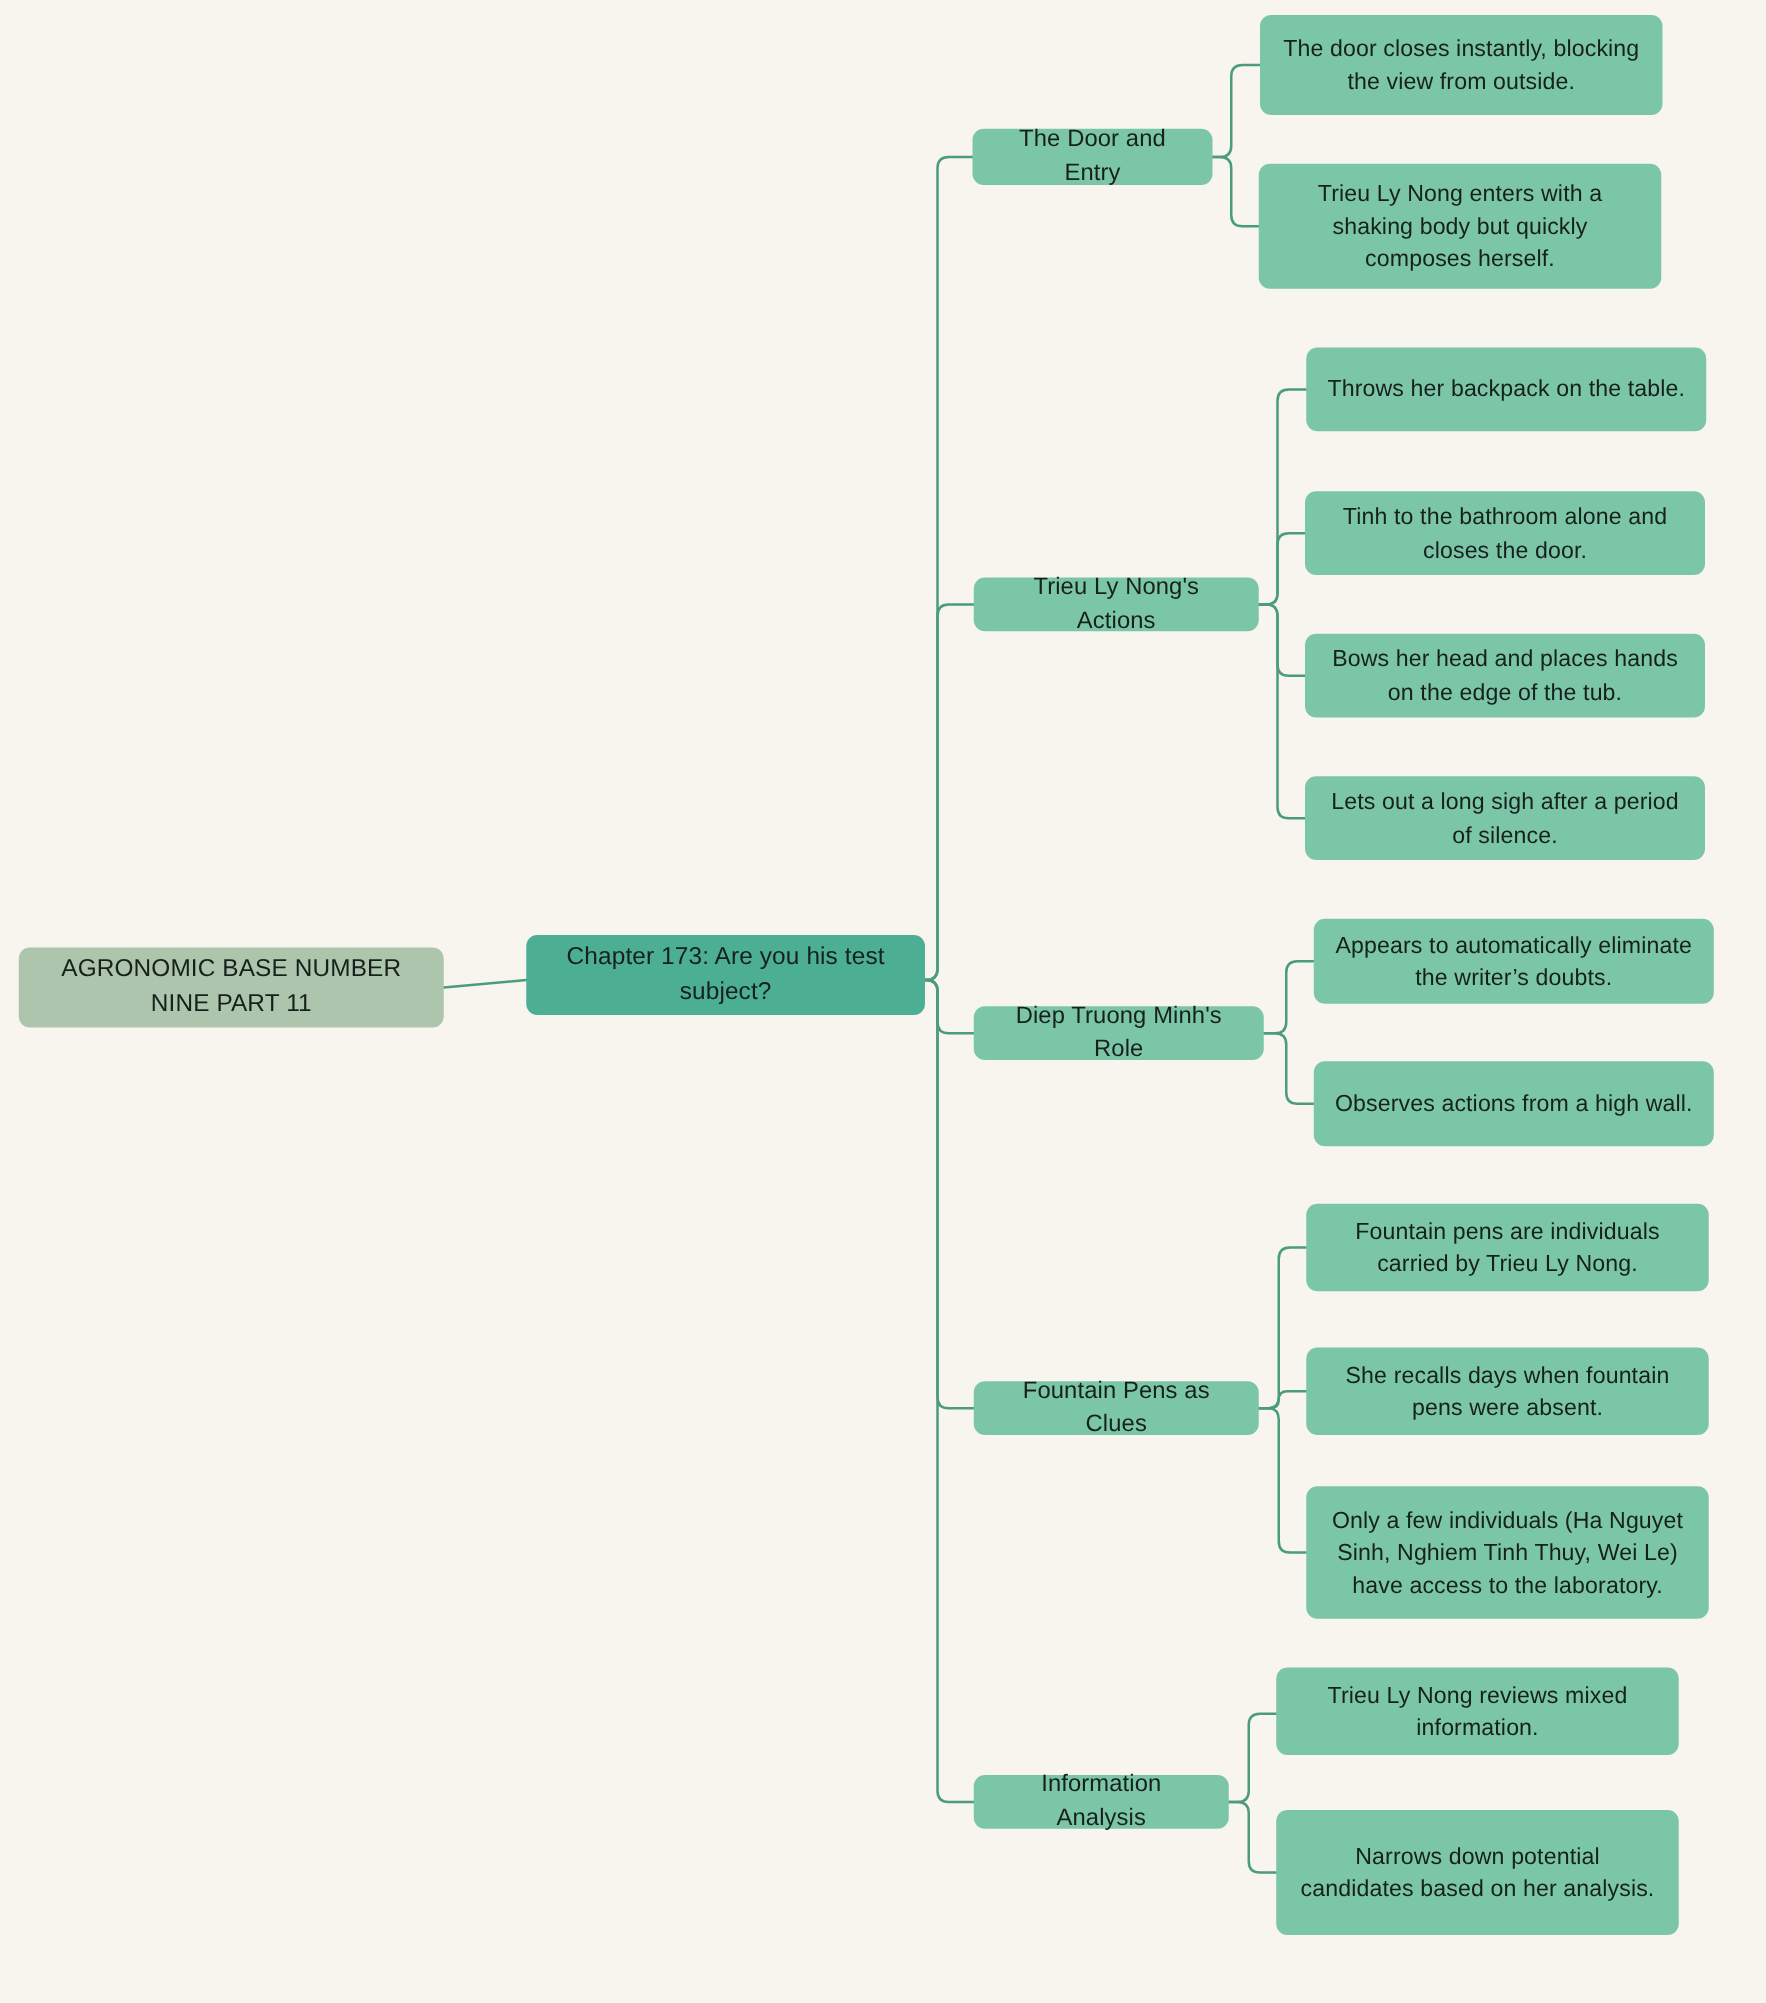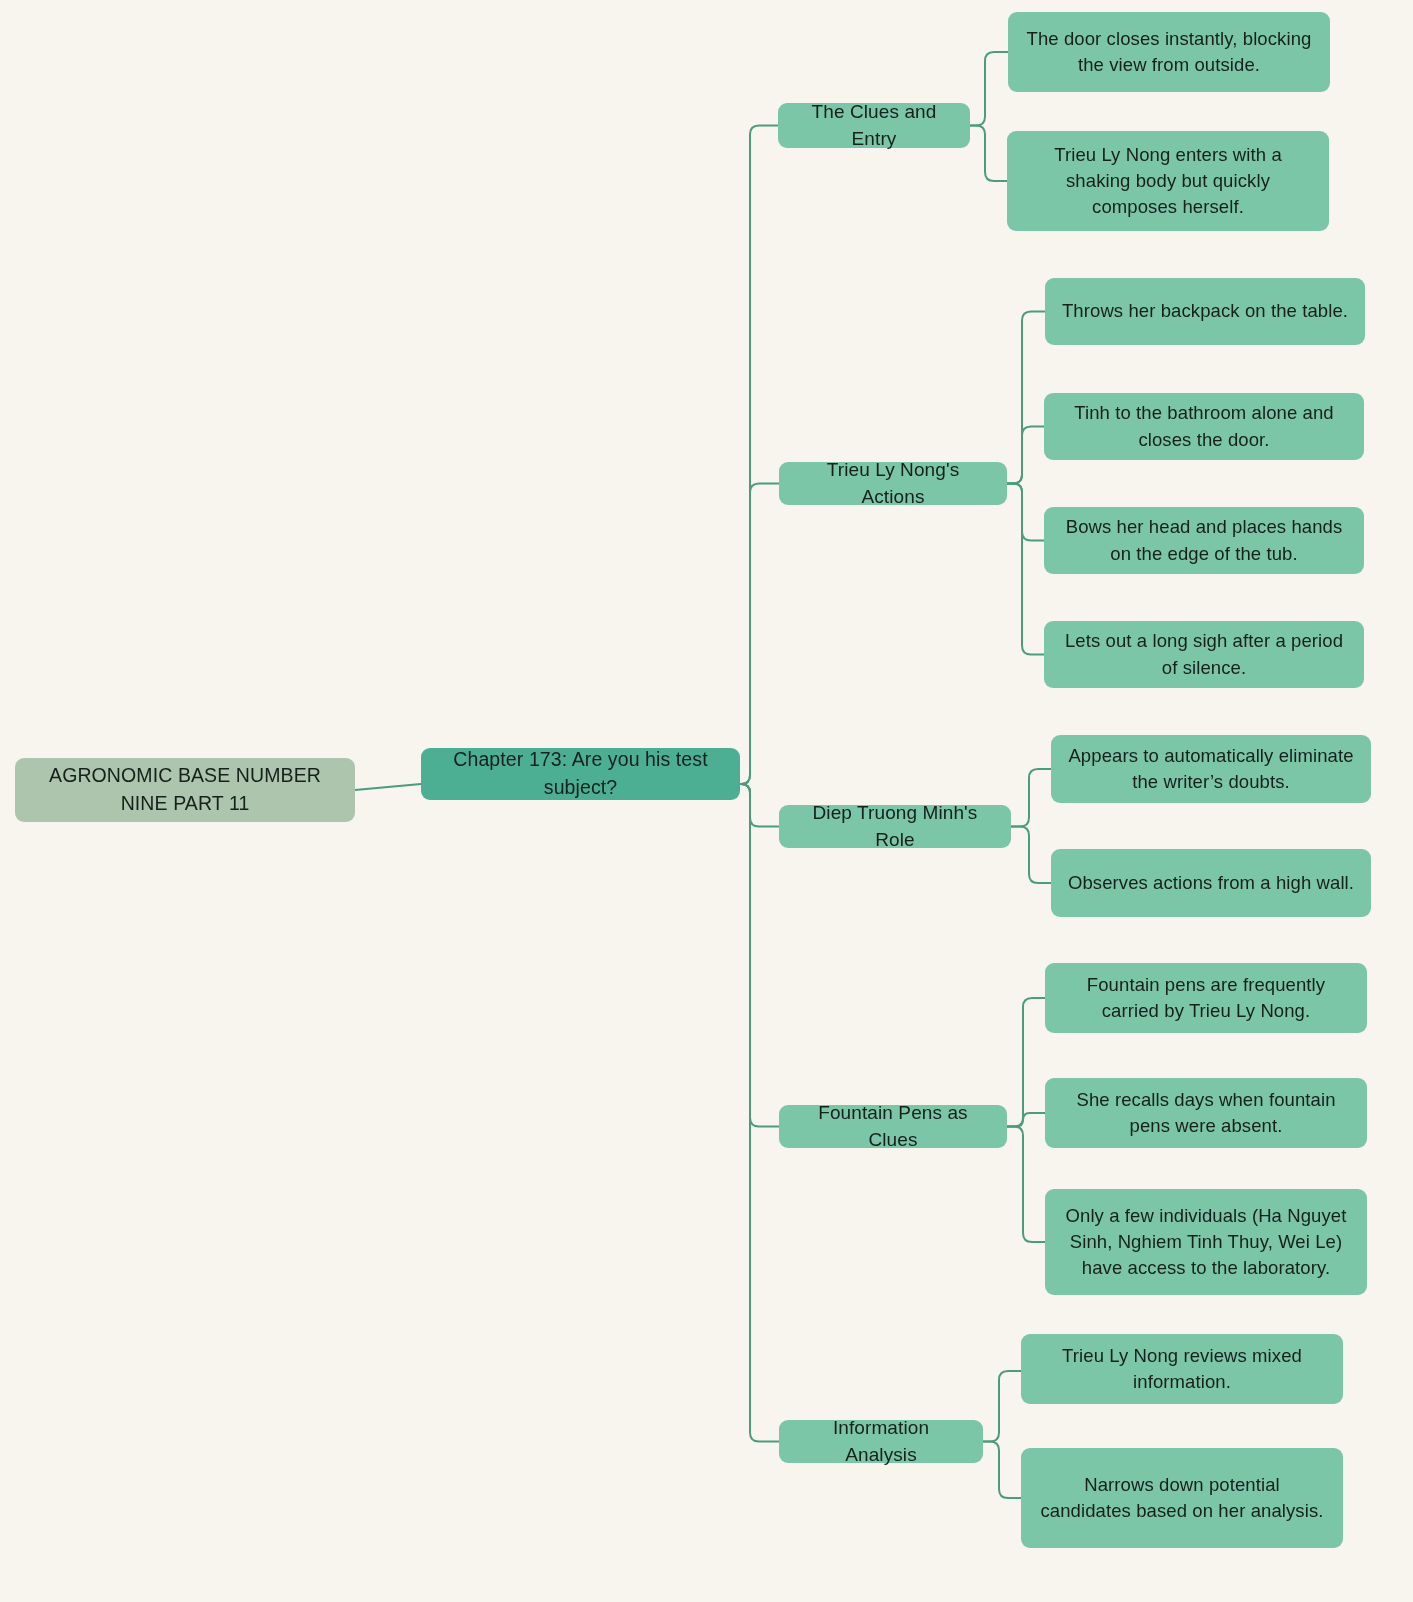--- a/index.html
+++ b/index.html
@@ -78,36 +78,36 @@
       <path d="M 1011 826.5 L 1020 826.5 Q 1029 826.5 1029 835.5 L 1029 874 Q 1029 883 1038 883 L 1051 883" fill="none" stroke="#4a9c7d" stroke-width="2" stroke-linecap="round"></path>
       <path d="M 1007 1126.5 L 1014 1126.5 Q 1023 1126.5 1023 1117.5 L 1023 1007 Q 1023 998 1032 998 L 1045 998" fill="none" stroke="#4a9c7d" stroke-width="2" stroke-linecap="round"></path>
       <path d="M 1007 1126.5 L 1016.25 1126.5 Q 1023 1126.5 1023 1119.75 L 1023 1119.75 Q 1023 1113 1029.75 1113 L 1045 1113" fill="none" stroke="#4a9c7d" stroke-width="2" stroke-linecap="round"></path>
       <path d="M 1007 1126.5 L 1014 1126.5 Q 1023 1126.5 1023 1135.5 L 1023 1233 Q 1023 1242 1032 1242 L 1045 1242" fill="none" stroke="#4a9c7d" stroke-width="2" stroke-linecap="round"></path>
       <path d="M 983 1441.5 L 990 1441.5 Q 999 1441.5 999 1432.5 L 999 1380 Q 999 1371 1008 1371 L 1021 1371" fill="none" stroke="#4a9c7d" stroke-width="2" stroke-linecap="round"></path>
       <path d="M 983 1441.5 L 990 1441.5 Q 999 1441.5 999 1450.5 L 999 1489 Q 999 1498 1008 1498 L 1021 1498" fill="none" stroke="#4a9c7d" stroke-width="2" stroke-linecap="round"></path>
     </svg>
 
   <div class="node node-root" style="left: 15px; top: 758px; width: 340px; height: 64px;">AGRONOMIC BASE NUMBER NINE PART 11</div>
 
-  <div class="node node-main" style="left: 421px; top: 748px; width: 319px; height: 52px;">Chapter 173: Are you his test subject?</div>
+  <div class="node node-main" style="left: 421px; top: 748px; width: 319px; height: 64px;">Chapter 173: Are you his test subject?</div>
 
   <div id="dynamic-nodes">
-      <div class="node node-branch" style="left: 778px; top: 103px; width: 192px; height: 45px;">The Clues and Entry</div>
+      <div class="node node-branch" style="left: 778px; top: 103px; width: 192px; height: 45px;">The Door and Entry</div>
       <div class="node node-leaf" style="left: 1008px; top: 12px; width: 322px; height: 80px;">The door closes instantly, blocking the view from outside.</div>
       <div class="node node-leaf" style="left: 1007px; top: 131px; width: 322px; height: 100px;">Trieu Ly Nong enters with a shaking body but quickly composes herself.</div>
       <div class="node node-branch" style="left: 779px; top: 462px; width: 228px; height: 43px;">Trieu Ly Nong's Actions</div>
       <div class="node node-leaf" style="left: 1045px; top: 278px; width: 320px; height: 67px;">Throws her backpack on the table.</div>
       <div class="node node-leaf" style="left: 1044px; top: 393px; width: 320px; height: 67px;">Tinh to the bathroom alone and closes the door.</div>
       <div class="node node-leaf" style="left: 1044px; top: 507px; width: 320px; height: 67px;">Bows her head and places hands on the edge of the tub.</div>
       <div class="node node-leaf" style="left: 1044px; top: 621px; width: 320px; height: 67px;">Lets out a long sigh after a period of silence.</div>
       <div class="node node-branch" style="left: 779px; top: 805px; width: 232px; height: 43px;">Diep Truong Minh's Role</div>
       <div class="node node-leaf" style="left: 1051px; top: 735px; width: 320px; height: 68px;">Appears to automatically eliminate the writer’s doubts.</div>
       <div class="node node-leaf" style="left: 1051px; top: 849px; width: 320px; height: 68px;">Observes actions from a high wall.</div>
       <div class="node node-branch" style="left: 779px; top: 1105px; width: 228px; height: 43px;">Fountain Pens as Clues</div>
-      <div class="node node-leaf" style="left: 1045px; top: 963px; width: 322px; height: 70px;">Fountain pens are frequently carried by Trieu Ly Nong.</div>
+      <div class="node node-leaf" style="left: 1045px; top: 963px; width: 322px; height: 70px;">Fountain pens are individuals carried by Trieu Ly Nong.</div>
       <div class="node node-leaf" style="left: 1045px; top: 1078px; width: 322px; height: 70px;">She recalls days when fountain pens were absent.</div>
       <div class="node node-leaf" style="left: 1045px; top: 1189px; width: 322px; height: 106px;">Only a few individuals (Ha Nguyet Sinh, Nghiem Tinh Thuy, Wei Le) have access to the laboratory.</div>
       <div class="node node-branch" style="left: 779px; top: 1420px; width: 204px; height: 43px;">Information Analysis</div>
       <div class="node node-leaf" style="left: 1021px; top: 1334px; width: 322px; height: 70px;">Trieu Ly Nong reviews mixed information.</div>
       <div class="node node-leaf" style="left: 1021px; top: 1448px; width: 322px; height: 100px;">Narrows down potential candidates based on her analysis.</div>
     </div>
 
 </div>
 
 </body></html>

